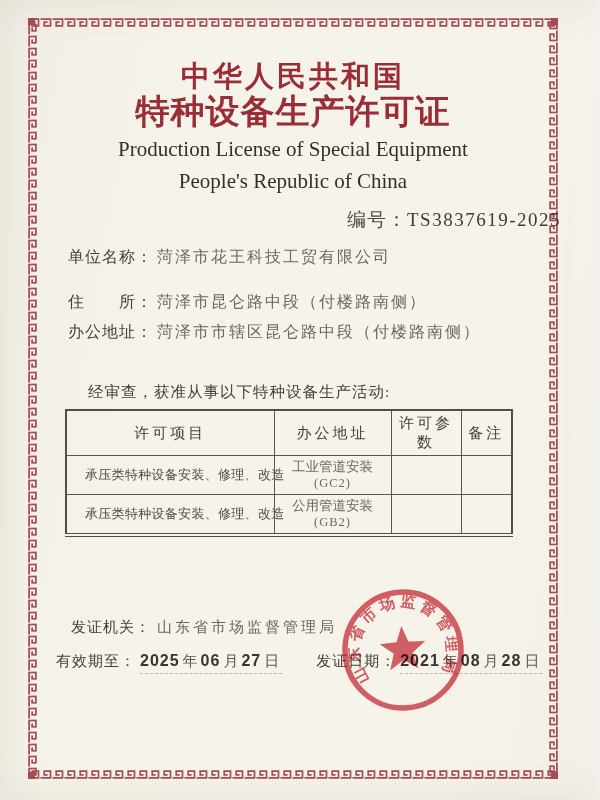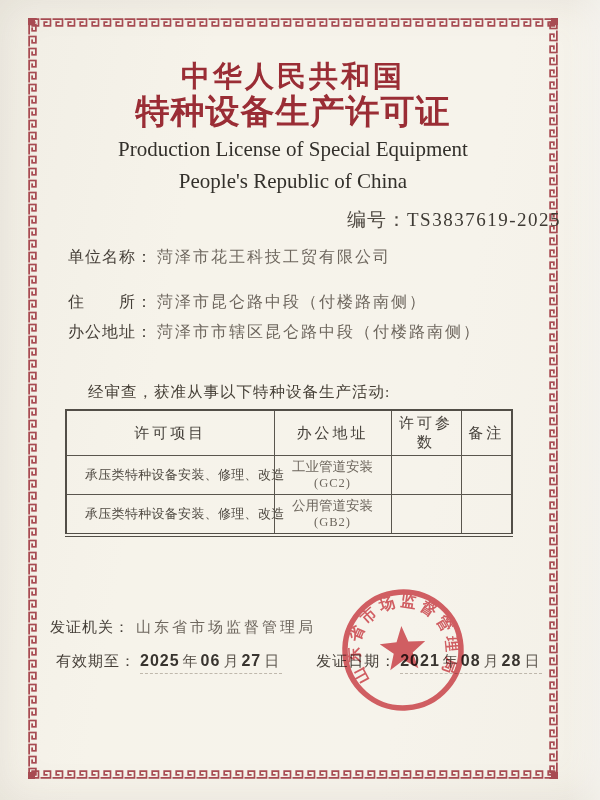--- a/index.html
+++ b/index.html
@@ -32,21 +32,21 @@
     border:2px solid #524e47;border-bottom:4px double #524e47;table-layout:fixed;}
   table.lic th,table.lic td{border:1px solid #5a564e;vertical-align:middle;text-align:center;}
   table.lic th{font-size:15px;font-weight:normal;color:#45403a;letter-spacing:3px;
     word-break:break-all;padding:3px 4px;height:34px;}
   th.th-param{padding:0 6px;} th.th-note{padding:0 10px;}
   td.proj{font-size:13px;color:#4f4a42;letter-spacing:0.3px;padding:0 18px;height:37px;white-space:nowrap;}
   td.sub{font-size:13.5px;color:#6e675e;line-height:17px;padding:2px 0;}
   td.sub .code{font-size:12.5px;color:#6e675e;letter-spacing:1px;}
   
   .foot-line{position:absolute;white-space:nowrap;}
-  .authority{top:618px;left:50px;font-size:15px;}
+  .authority{top:618px;left:71px;font-size:15px;}
   .authority .lab{color:#453f38;letter-spacing:1px;}
   .authority .val{color:#6e675e;margin-left:6px;letter-spacing:3px;}
   .dates{top:652px;left:56px;font-size:15px;}
   .dates .lab{color:#453f38;letter-spacing:1px;}
   .date-group{border-bottom:1px dashed rgba(125,114,98,.45);padding-bottom:4px;margin-left:4px;}
   .num{font-family:"Liberation Sans","DejaVu Sans",sans-serif;font-weight:bold;font-size:16px;color:#38342f;letter-spacing:1px;}
   .unit{color:#5c564e;font-size:15px;margin:0 3px;}
   .issue{margin-left:34px;}
   
   .seal{position:absolute;left:328px;top:575px;mix-blend-mode:multiply;opacity:.92;transform:rotate(-4deg);}

